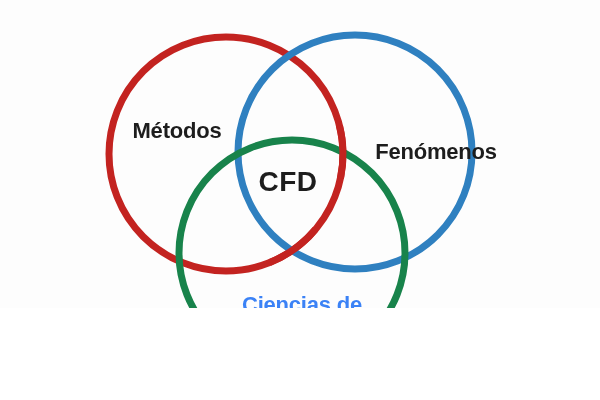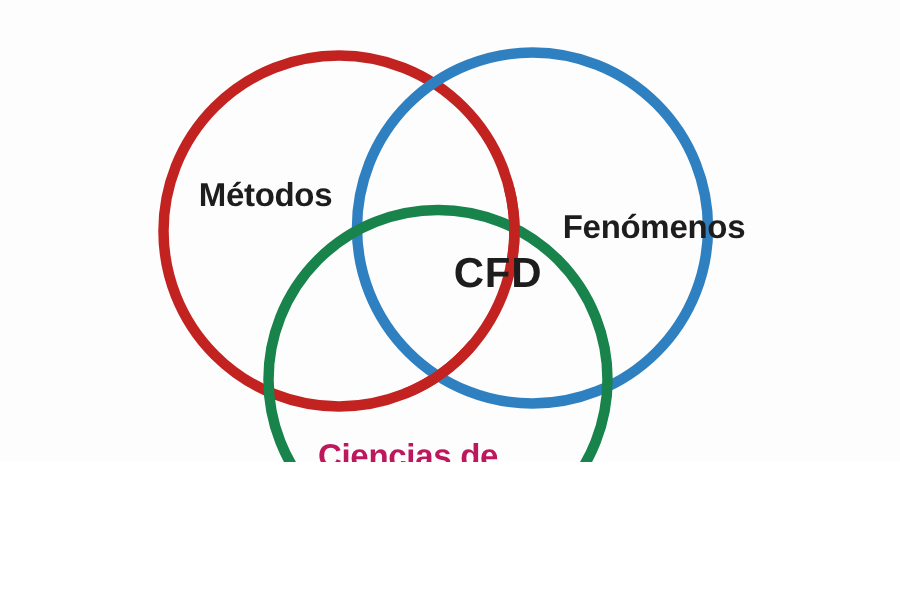--- a/index.html
+++ b/index.html
@@ -34,21 +34,20 @@
   }
   .venn-label span { display: block; }
   .cfd-label {
     position: absolute;
     transform: translate(-50%, -50%);
     font-weight: 700;
     font-size: 28px;
     letter-spacing: 0.5px;
     color: #161616;
     white-space: nowrap;
-    margin-left: 44px;
   }
 </style>
 </head>
 <body>
 
 <div class="stage">
 
   <svg width="600" height="400" viewBox="0 0 600 400">
     <rect x="0" y="0" width="600" height="400" fill="#fdfdfd"></rect>
 
@@ -66,17 +65,17 @@
   <div class="venn-label" style="left: 177px; top: 130px; color: rgb(29, 29, 29);">
     <span>Métodos</span>
   </div>
 
   <div class="venn-label" style="left: 400px; top: 151px; color: rgb(29, 29, 29); margin-left: 36px;">
     <span>Fenómenos</span>
   </div>
 
   <div class="cfd-label" style="left: 288px; top: 182px; color: rgb(29, 29, 29);">CFD</div>
 
-  <div class="venn-label" style="left: 272px; top: 304px; color: #be185d;">
+  <div class="venn-label" style="left: 302px; top: 304px; color: #3b82f6;">
     <span>Ciencias de</span>
   </div>
 
 </div>
 
 </body></html>

